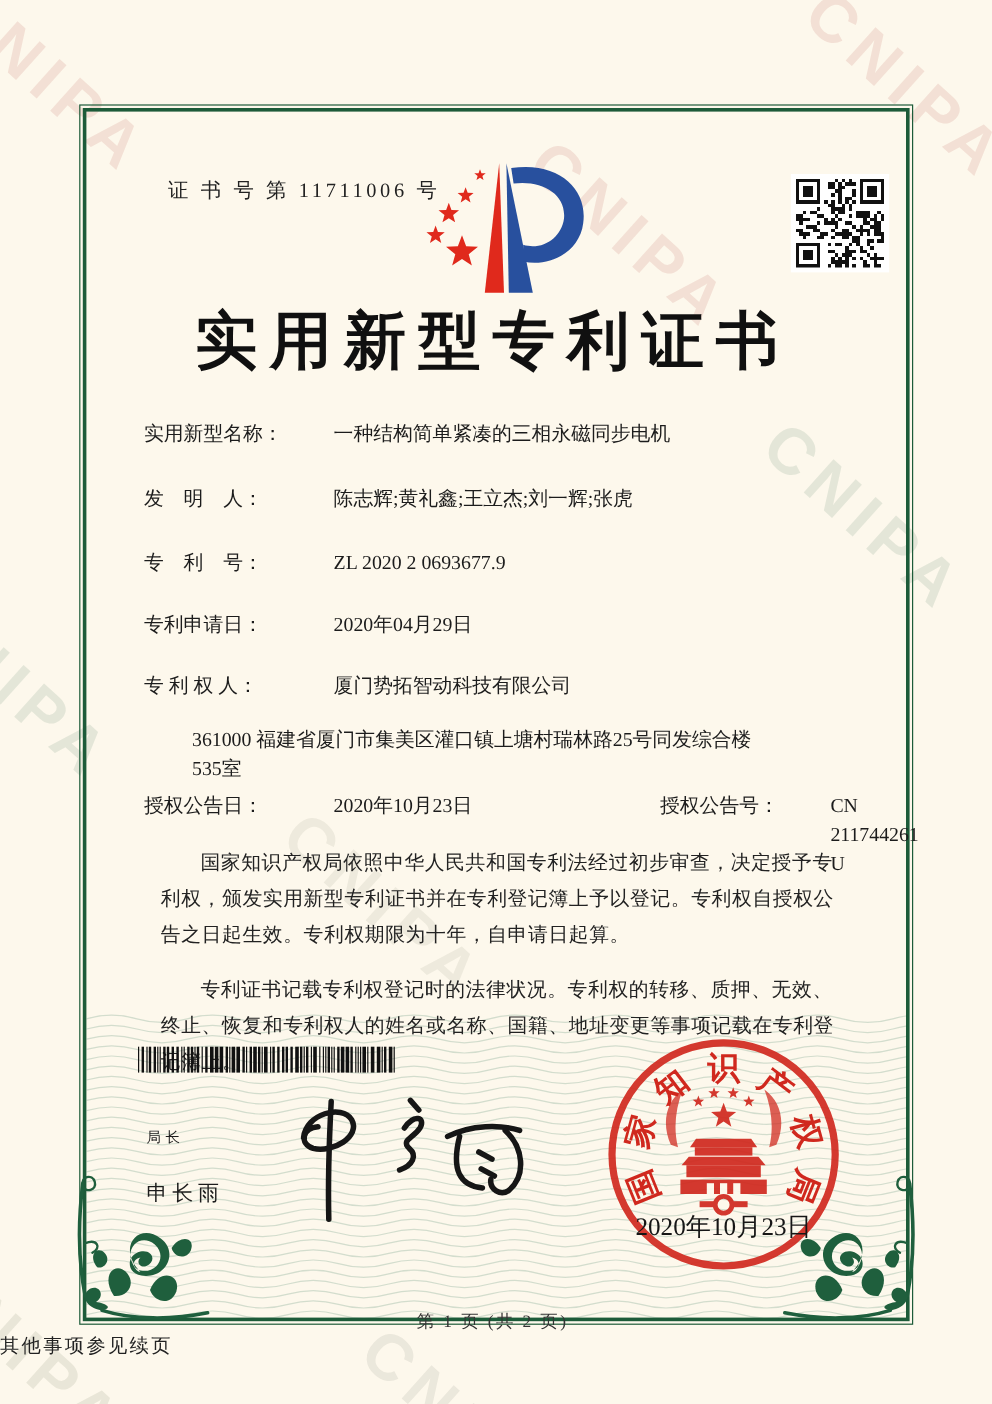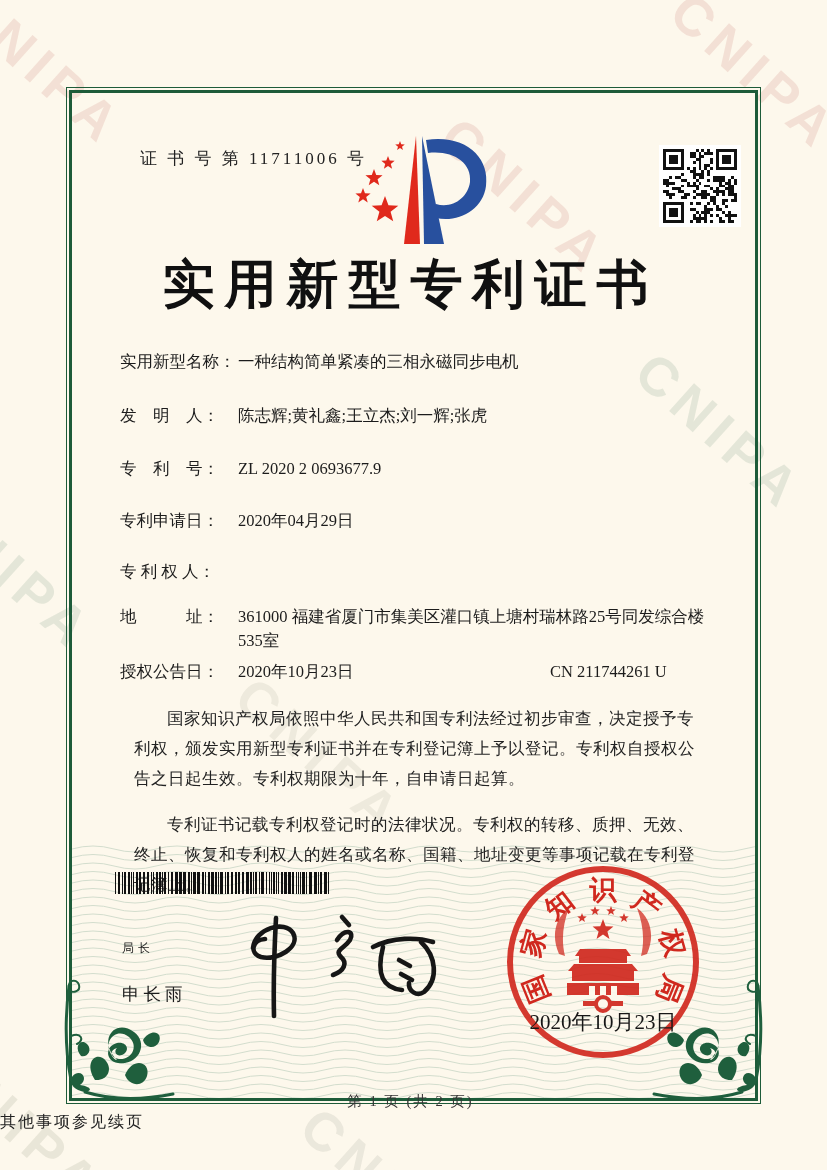--- a/index.html
+++ b/index.html
@@ -31,21 +31,21 @@
   .cert-no{position:absolute;left:140px;top:147px;font-size:17px;letter-spacing:3px;color:#222;}
   .logo{position:absolute;left:328px;top:126px;width:172px;height:128px;}
   .qr{position:absolute;left:659px;top:145px;width:82px;height:82px;background:#fff;padding:4px;box-sizing:border-box;}
   .title{
     position:absolute;left:69px;top:250px;width:683px;text-align:center;
     font-size:52px;font-weight:bold;letter-spacing:10px;color:#101010;
   }
   
   .field{position:absolute;left:120px;font-size:16.5px;display:flex;line-height:1.45;}
   .flabel{flex:0 0 118px;white-space:pre;}
-  .fvalue{white-space:pre-wrap;max-width:480px;}
+  .fvalue{white-space:pre-wrap;max-width:480px;margin-left:40px;}
   .grant-no{position:absolute;left:430px;top:0;display:flex;font-size:16.5px;}
   .grant-no .flabel{flex:0 0 102px;}
   
   .body-text{
     position:absolute;left:118px;top:688px;width:594px;
     font-size:16.5px;line-height:1.82;letter-spacing:0.5px;color:#222;
   }
   .body-text p{margin:16px;text-indent:2em;}
   
   #barcode{position:absolute;left:115px;top:872px;width:216px;height:22px;}
@@ -453,29 +453,30 @@
 <div class="field" style="top:457px;">
   <span class="flabel">专　利　号：</span>
   <span class="fvalue">ZL 2020 2 0693677.9</span>
 </div>
 <div class="field" style="top:509px;font-family:Liberation Serif, serif;">
   <span class="flabel">专利申请日：</span>
   <span class="fvalue">2020年04月29日</span>
 </div>
 <div class="field" style="top:560px;">
   <span class="flabel">专 利 权 人：</span>
+  <span class="fvalue">厦门势拓智动科技有限公司</span>
 </div>
 <div class="field" style="top:605px;">
-  <span class="flabel">地　　　址：</span>
   <span class="fvalue">361000 福建省厦门市集美区灌口镇上塘村瑞林路25号同发综合楼535室</span>
 </div>
 <div class="field" style="top:660px;width:600px;">
   <span class="flabel">授权公告日：</span>
   <span class="fvalue">2020年10月23日</span>
   <span class="grant-no">
+    <span class="flabel">授权公告号：</span>
     <span class="fvalue">CN 211744261 U</span>
   </span>
 </div>
 
 <div class="body-text">
   <p>国家知识产权局依照中华人民共和国专利法经过初步审查，决定授予专利权，颁发实用新型专利证书并在专利登记簿上予以登记。专利权自授权公告之日起生效。专利权期限为十年，自申请日起算。</p>
   <p>专利证书记载专利权登记时的法律状况。专利权的转移、质押、无效、终止、恢复和专利权人的姓名或名称、国籍、地址变更等事项记载在专利登记簿上。</p>
 </div>
 
 <svg id="barcode" viewBox="0 0 216 22" preserveAspectRatio="none">

